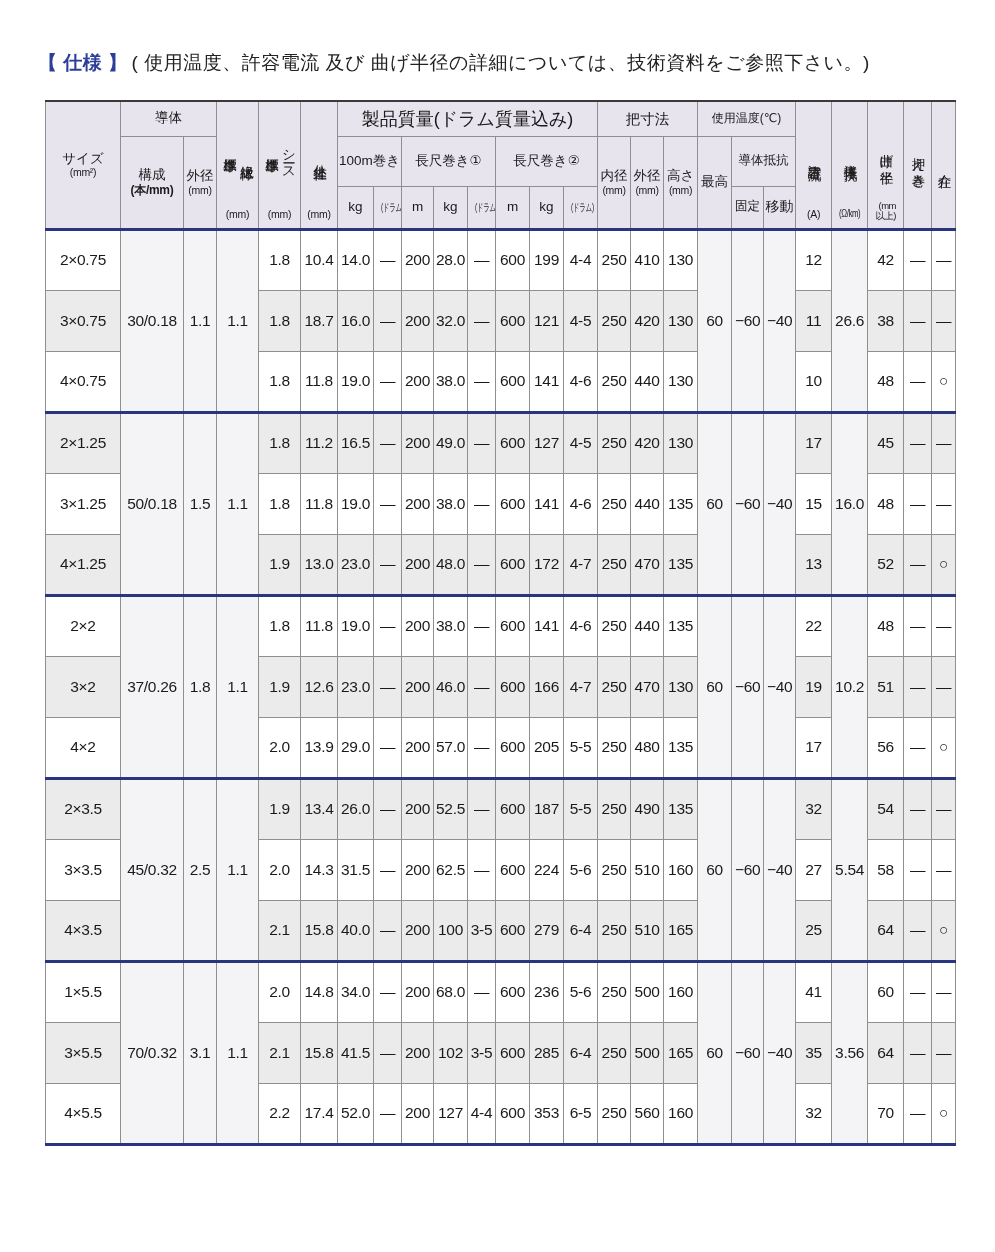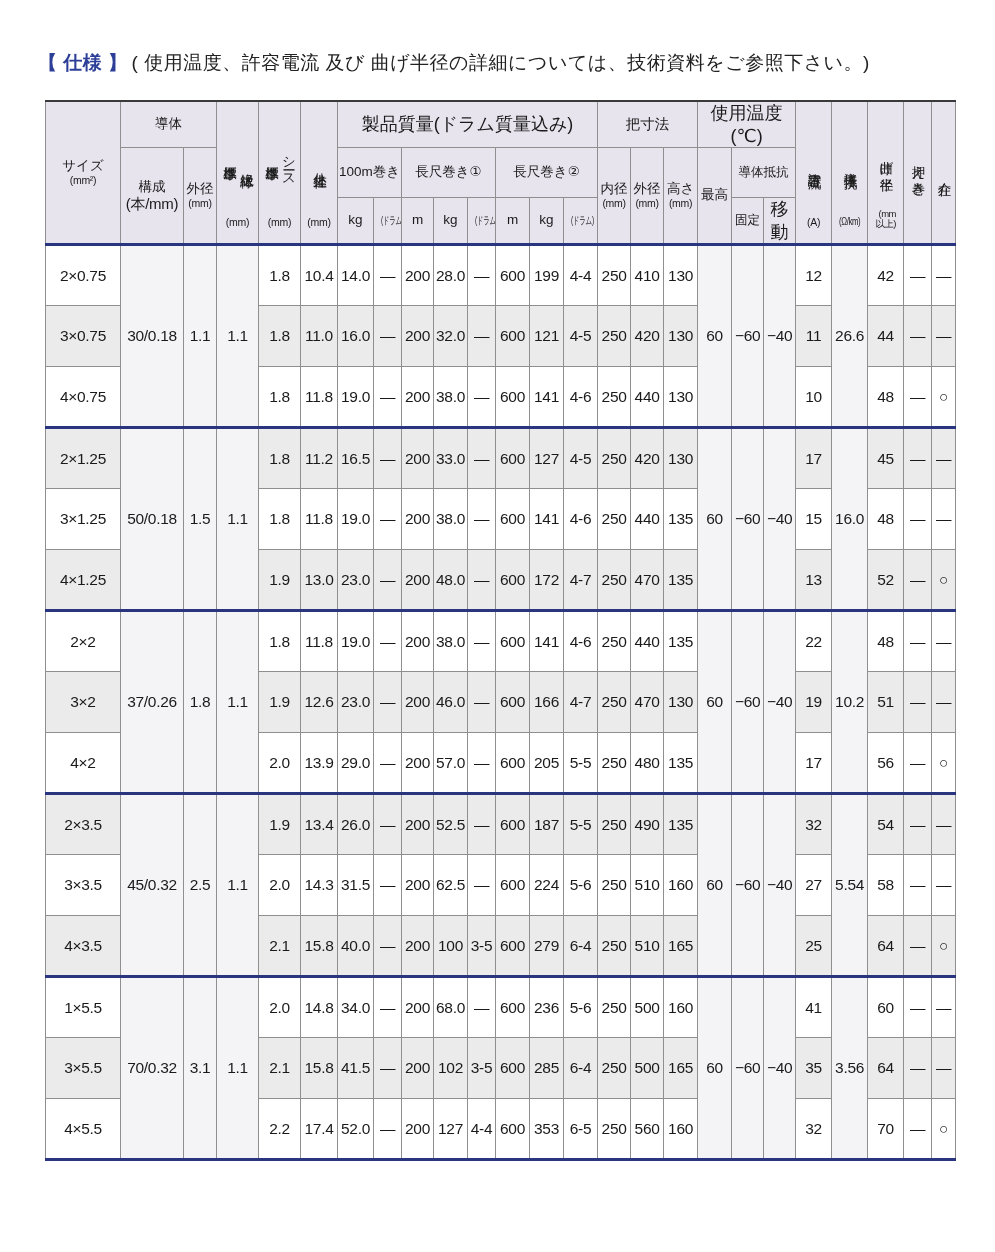--- a/index.html
+++ b/index.html
@@ -92,21 +92,21 @@
         <th rowspan="3">
           <div class="vwrap">
               <span class="vlabel">
                 <span class="v">仕上外径</span>
               </span>
               <span class="unit u">(mm)</span>
             </div>
         </th>
         <th colspan="8" style="font-size:18px;">製品質量(ドラム質量込み)</th>
         <th colspan="3" style="font-size:14.5px;">把寸法</th>
-        <th colspan="3" style="font-size:18px;">使用温度(℃)</th>
+        <th colspan="3" style="font-size:12px;">使用温度(℃)</th>
         <th rowspan="3">
           <div class="vwrap">
               <span class="vlabel">
                 <span class="v">許容電流</span>
               </span>
               <span class="unit u">(A)</span>
             </div>
         </th>
         <th rowspan="3">
           <div class="vwrap">
@@ -135,21 +135,21 @@
         <th rowspan="3">
           <div class="vwrap">
               <span class="vlabel">
                 <span class="v">介在</span>
               </span>
             </div>
         </th>
       </tr>
       <tr class="hr-b">
         <th rowspan="2">
-          <span>構成</span><span class="unit" style="font-size:15px;">(本/mm)</span>
+          <span>構成</span><span class="unit" style="font-size:12px;font-weight:bold;">(本/mm)</span>
         </th>
         <th rowspan="2">
           <span>外径</span><span class="unit">(mm)</span>
         </th>
         <th colspan="2">100m巻き</th>
         <th colspan="3">長尺巻き①</th>
         <th colspan="3">長尺巻き②</th>
         <th rowspan="2">
           <span>内径</span><span class="unit">(mm)</span>
         </th>
@@ -165,21 +165,21 @@
       <tr class="hr-c">
         <th>kg</th>
         <th><span class="squeeze">(ドラム)</span></th>
         <th>m</th>
         <th>kg</th>
         <th><span class="squeeze">(ドラム)</span></th>
         <th>m</th>
         <th>kg</th>
         <th><span class="squeeze">(ドラム)</span></th>
         <th style="font-size:12.5px;margin-top:16px;">固定</th>
-        <th style="font-size:18px;">移動</th>
+        <th style="font-size:14px;">移動</th>
       </tr>
     </thead>
     <tbody id="spec-body">
         <tr class="gs">
           <td>2×0.75</td>
           <td rowspan="3" class="merged">30/0.18</td>
           <td rowspan="3" class="merged">1.1</td>
           <td rowspan="3" class="merged">1.1</td>
           <td>1.8</td>
           <td>10.4</td>
@@ -199,34 +199,34 @@
           <td rowspan="3" class="merged">−40</td>
           <td>12</td>
           <td rowspan="3" class="merged">26.6</td>
           <td>42</td>
           <td>—</td>
           <td>—</td>
         </tr>
         <tr class="odd">
           <td>3×0.75</td>
           <td>1.8</td>
-          <td>11.0</td>
+          <td>18.7</td>
           <td>16.0</td>
           <td>—</td>
           <td>200</td>
           <td>32.0</td>
           <td>—</td>
           <td>600</td>
           <td>121</td>
           <td>4-5</td>
           <td>250</td>
           <td>420</td>
           <td>130</td>
           <td>11</td>
-          <td>44</td>
+          <td>38</td>
           <td>—</td>
           <td>—</td>
         </tr>
         <tr>
           <td>4×0.75</td>
           <td>1.8</td>
           <td>11.8</td>
           <td>19.0</td>
           <td>—</td>
           <td>200</td>
@@ -246,21 +246,21 @@
         <tr class="gs odd">
           <td>2×1.25</td>
           <td rowspan="3" class="merged">50/0.18</td>
           <td rowspan="3" class="merged">1.5</td>
           <td rowspan="3" class="merged">1.1</td>
           <td>1.8</td>
           <td>11.2</td>
           <td>16.5</td>
           <td>—</td>
           <td>200</td>
-          <td>33.0</td>
+          <td>49.0</td>
           <td>—</td>
           <td>600</td>
           <td>127</td>
           <td>4-5</td>
           <td>250</td>
           <td>420</td>
           <td>130</td>
           <td rowspan="3" class="merged">60</td>
           <td rowspan="3" class="merged">−60</td>
           <td rowspan="3" class="merged">−40</td>

